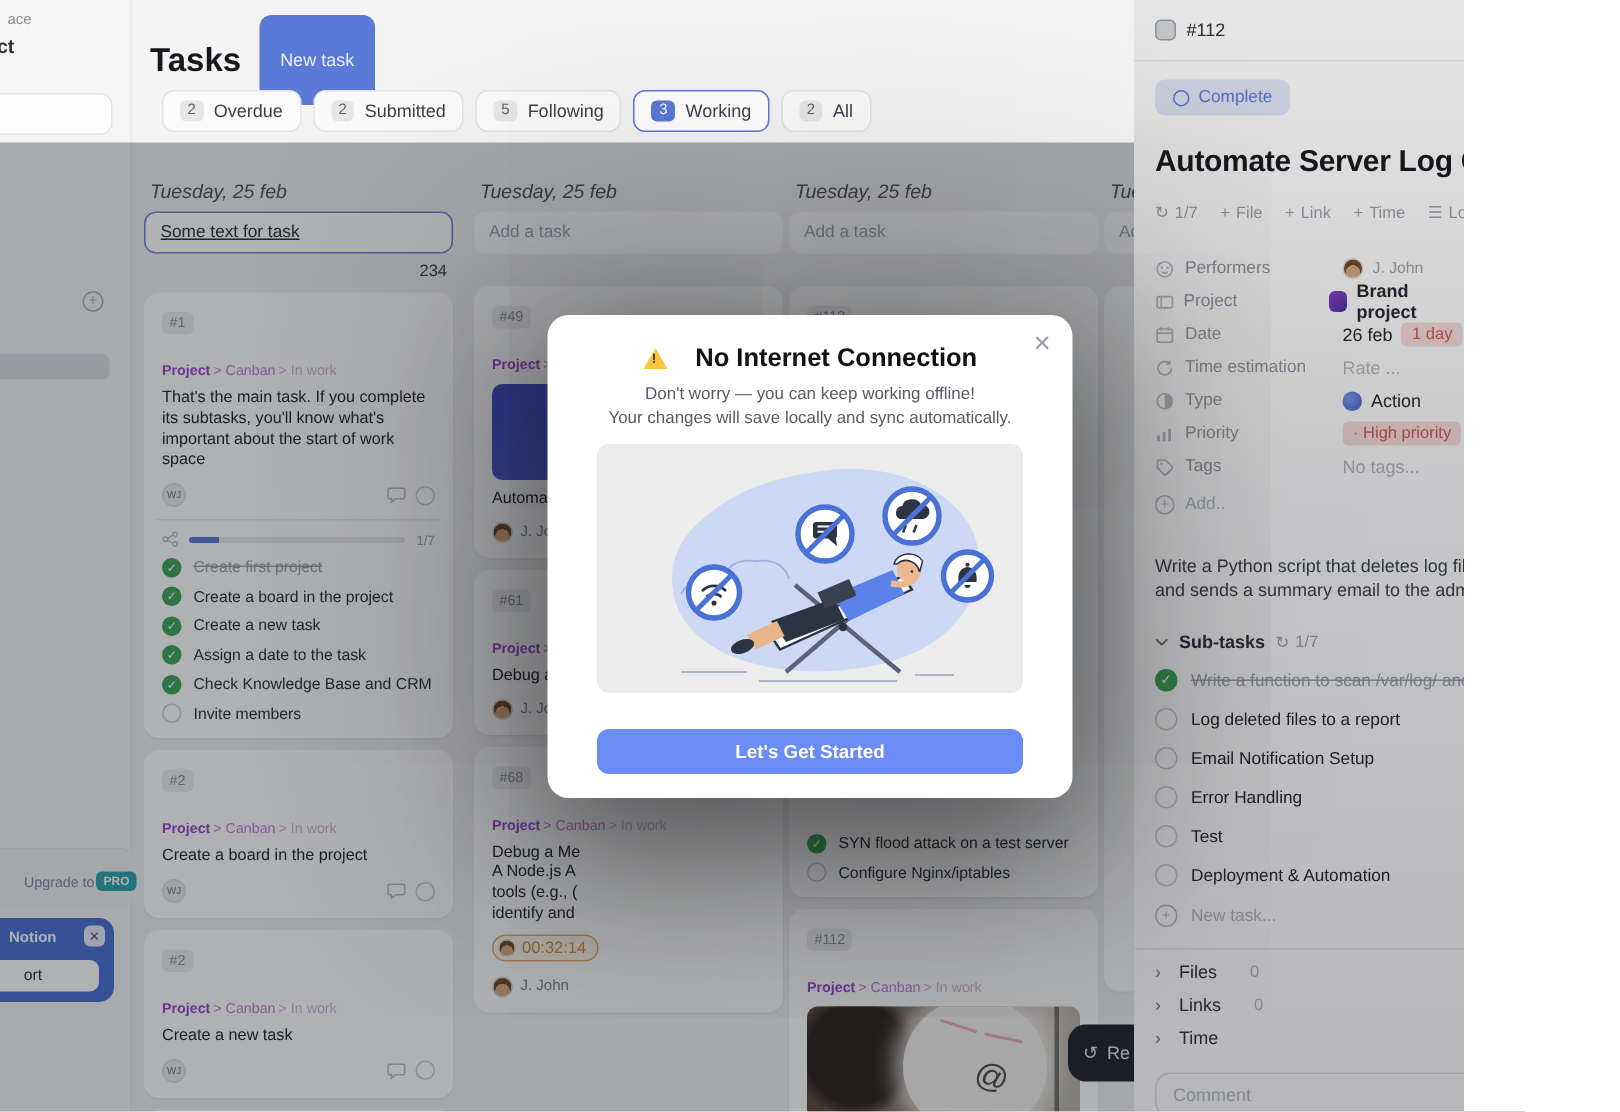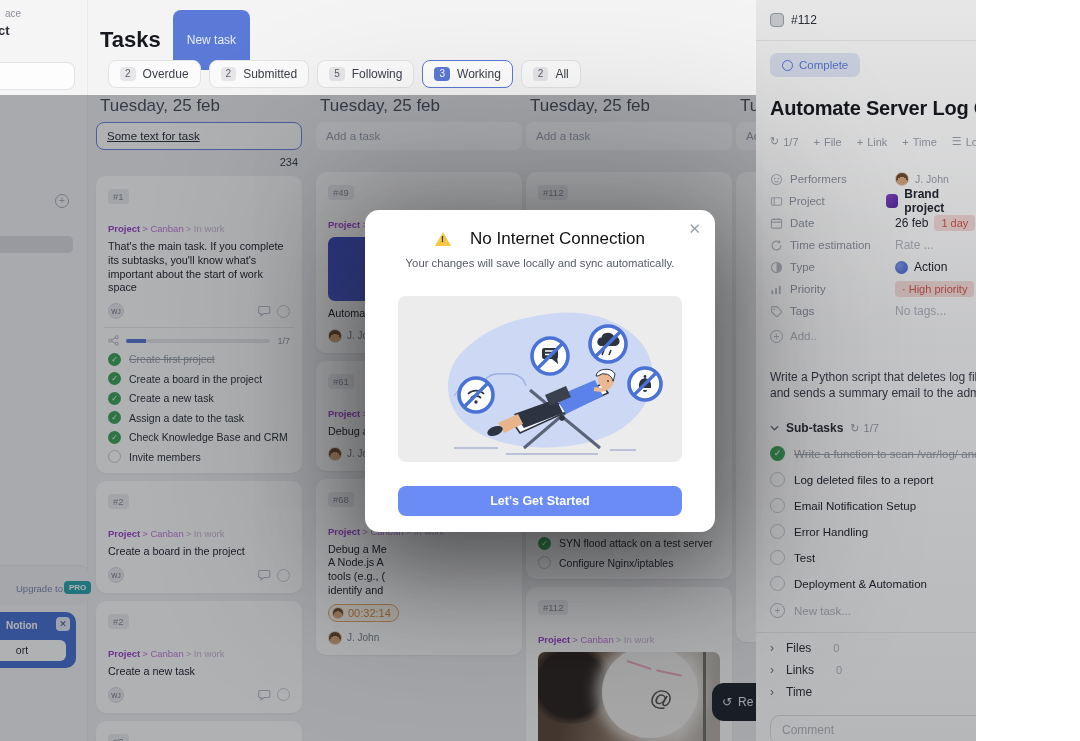--- a/index.html
+++ b/index.html
@@ -32,21 +32,21 @@
   .btn-new{background:var(--accent);color:#e8edff;font-size:12px;border:none;border-radius:8px;padding:23px 14px;}
   .filters{position:absolute;left:20px;top:60px;display:flex;gap:8px;}
   .pill{display:flex;align-items:center;gap:7px;height:28px;padding:0 11px;background:#fbfbfc;border:1px solid #e3e3e7;border-radius:8px;font-size:12px;color:#3c414b;}
   .pill .cnt{background:#e7e7ea;color:#5a5f6a;font-size:10px;border-radius:4px;padding:2px 5px;line-height:1;}
   .pill.active{border:1.5px solid var(--accent);background:#fff;}
   .pill.active .cnt{background:var(--accent);color:#fff;}
 
   
   .board-bg{position:absolute;left:88px;top:95px;width:668px;height:646px;background:#f1f1f3;z-index:0;}
   .col{position:absolute;top:95px;width:206px;z-index:2;}
-  .col-date{margin:1px 4px 6px;font-size:17px;color:#4b505b;}
+  .col-date{margin:25px 4px 6px;font-size:13px;color:#4b505b;font-style:italic;}
   .col-input{width:100%;height:28px;border:none;border-radius:8px;background:rgba(255,255,255,.7);font-size:11.5px;color:#2b2f38;padding:0 10px;outline:none;}
   .col-input::placeholder{color:#9aa0ab;}
   .col-input.focused{background:#fff;border:1.7px solid #6a84dd;text-decoration:underline;}
   .counter{margin:6px 4px 0;font-size:11px;color:#3c414b;text-align:right;}
   .card{background:#fff;border-radius:10px;padding:10px 12px;margin-top:8px;box-shadow:0 1px 2px rgba(20,22,30,.05);position:relative;}
   .tag-id{display:inline-block;background:#eeeef1;color:#8a8f99;font-size:9.5px;border-radius:4px;padding:2px 5px;}
   .crumb{margin-top:19px;font-size:9.5px;white-space:nowrap;overflow:hidden;}
   .crumb .cp{color:var(--purple);font-weight:bold;}
   .crumb .cb{color:var(--purple-lt);margin-left:2px;}
   .crumb .cs{color:var(--purple-pale);margin-left:2px;}
@@ -122,21 +122,21 @@
   .sec-row .ch{color:#6b7280;font-size:12px;width:16px;}
   .sec-row .cnt{margin-left:22px;color:#b3b8c1;font-size:11px;}
   .sec-row .plus-c{position:absolute;right:10px;}
   .comment{margin:12px 0 0;width:330px;height:30px;border:1px solid #dddee3;border-radius:10px;font-size:12px;color:#2b2f38;padding:0 11px;outline:none;background:#fff;}
   .comment::placeholder{color:#b3b8c1;}
 
   
   .modal{position:absolute;left:365px;top:210px;width:350px;height:322px;background:#fff;border-radius:14px;z-index:30;
      box-shadow:0 30px 90px rgba(0,0,0,.45),0 0 160px 60px rgba(0,0,0,.22);}
   .m-close{position:absolute;right:14px;top:10px;color:#9aa0ab;font-size:15px;}
-  .m-title{margin-top:19px;text-align:right;font-size:17px;font-weight:normal;color:#111;display:flex;justify-content:center;align-items:center;gap:19px;}
+  .m-title{margin-top:19px;text-align:right;font-size:17px;font-weight:bold;color:#111;display:flex;justify-content:center;align-items:center;gap:19px;}
   .warn{position:relative;width:0;height:0;border-left:8px solid transparent;border-right:8px solid transparent;border-bottom:14px solid #f6c644;}
   .warn::after{content:"!";position:absolute;left:-2px;top:2px;font-size:9px;font-weight:bold;color:#3a2f05;}
   .m-sub{margin-top:6px;text-align:center;font-size:11.3px;color:#565b64;line-height:1.45;}
   .m-illus{position:absolute;left:33px;top:86px;width:284px;height:166px;background:#ececec;border-radius:8px;overflow:hidden;}
   .m-btn{position:absolute;left:33px;top:276px;width:284px;height:30px;background:var(--modal-btn);border:none;border-radius:8px;color:#fff;font-size:12.5px;font-weight:bold;}
 </style>
 </head>
 <body>
 
 <div class="stage">
@@ -589,20 +589,21 @@
   </div>
   <div class="dim-panel"></div>
 
   <div class="modal">
     <span class="m-close">✕</span>
     <div class="m-title">
         <span class="warn"></span>
         <span>No Internet Connection</span>
       </div>
     <div class="m-sub">
+      <div>Don't worry — you can keep working offline!</div>
       <div>Your changes will save locally and sync automatically.</div>
     </div>
     <div class="m-illus">
       <svg width="284" height="166" viewBox="0 0 284 166">
         <path d="M150 18 C200 10 248 34 254 70 C260 104 234 136 192 146 C148 157 98 152 70 130 C44 110 44 74 66 54 C92 30 116 23 150 18 Z" fill="#cdd9f4"></path>
         <path d="M56 100 q10 -16 28 -10 q4 -14 22 -12 q18 -2 22 12" fill="none" stroke="#9db0e0" stroke-width="1.3"></path>
         <path d="M56 152 h44 M108 158 h92 M212 154 h26" stroke="#aab4cf" stroke-width="1.4"></path>
 
         <g stroke="#2c3442">
           <path d="M132 94 L202 152 M196 92 L126 152" stroke-width="3" stroke="#5a6378"></path>

